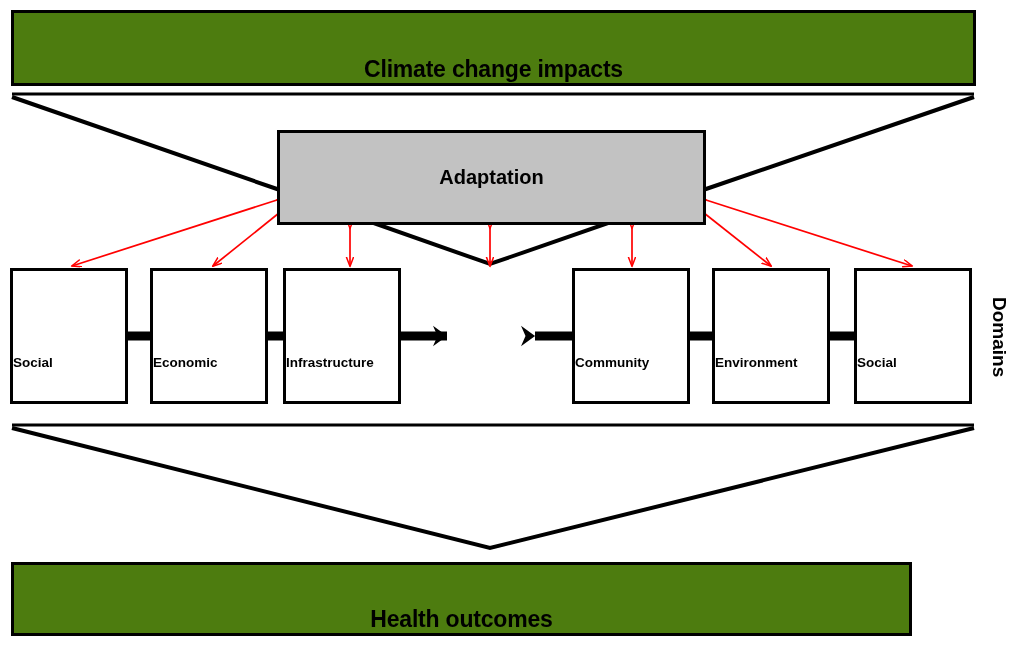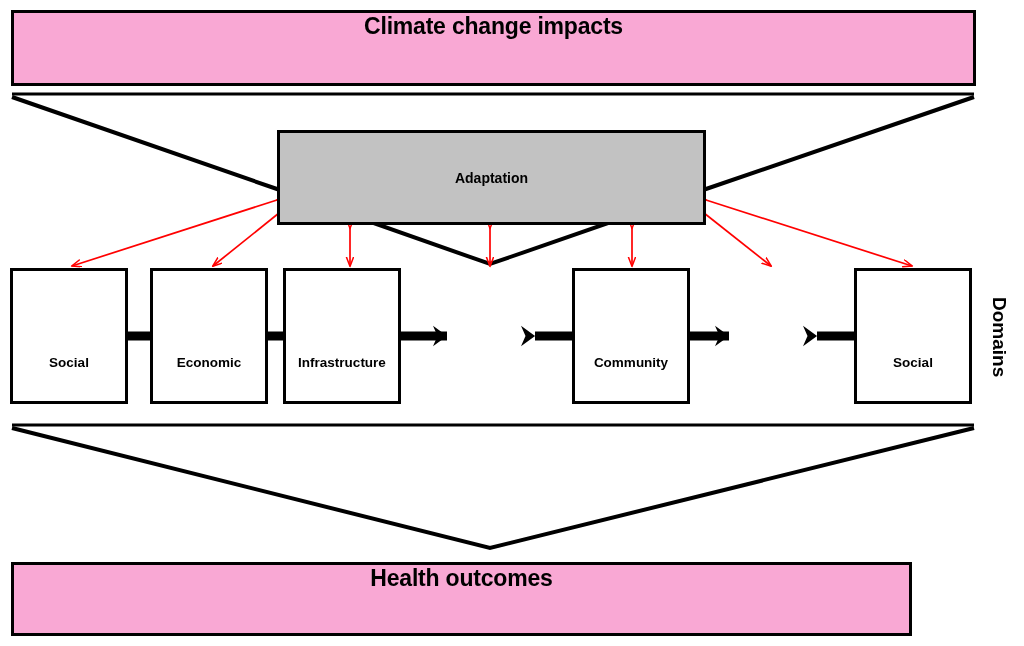--- a/index.html
+++ b/index.html
@@ -19,23 +19,23 @@
     position: absolute;
     left: 0;
     top: 0;
     width: 1024px;
     height: 646px;
   }
   .banner-box {
     position: absolute;
     box-sizing: border-box;
     border: 3px solid #000000;
-    background: #f9a8d4;
+    background: #4d7c0f;
     display: flex;
-    align-items: flex-start;
+    align-items: flex-end;
     justify-content: center;
   }
   .banner-label {
     font-size: 23px;
     font-weight: bold;
     color: #000000;
     letter-spacing: -0.2px;
   }
   #box-climate { left: 11px; top: 10px; width: 965px; height: 76px; }
   #box-health  { left: 11px; top: 562px; width: 901px; height: 74px; }
@@ -48,41 +48,40 @@
     height: 95px;
     box-sizing: border-box;
     border: 3px solid #000000;
     background: #c2c2c2;
     display: flex;
     align-items: center;
     justify-content: center;
     z-index: 5;
   }
   #adaptation-label {
-    font-size: 14px;
+    font-size: 20px;
     font-weight: bold;
     color: #000000;
   }
 
   .domain-box {
     position: absolute;
     top: 268px;
     width: 118px;
     height: 136px;
     box-sizing: border-box;
     border: 3px solid #000000;
     background: #ffffff;
     z-index: 4;
   }
   .domain-label {
     position: absolute;
     left: 0;
     right: 0;
     top: 84px;
-    text-align: center;
     font-size: 13.5px;
     font-weight: bold;
     color: #000000;
     white-space: nowrap;
   }
 
   #domains-axis-label {
     position: absolute;
     left: 984px;
     top: 272px;
@@ -164,20 +163,23 @@
   </div>
   <div class="domain-box" style="left:150px;">
     <span class="domain-label">Economic</span>
   </div>
   <div class="domain-box" style="left:283px;">
     <span class="domain-label">Infrastructure</span>
   </div>
   <div class="domain-box" style="left:572px;padding-left:16px;">
     <span class="domain-label">Community</span>
   </div>
+  <div class="domain-box" style="left:712px;">
+    <span class="domain-label">Environment</span>
+  </div>
   <div class="domain-box" style="left:854px;">
     <span class="domain-label">Social</span>
   </div>
 
   <div id="domains-axis-label">Domains</div>
 
   <div class="banner-box" id="box-health">
     <span class="banner-label">Health outcomes</span>
   </div>
 

